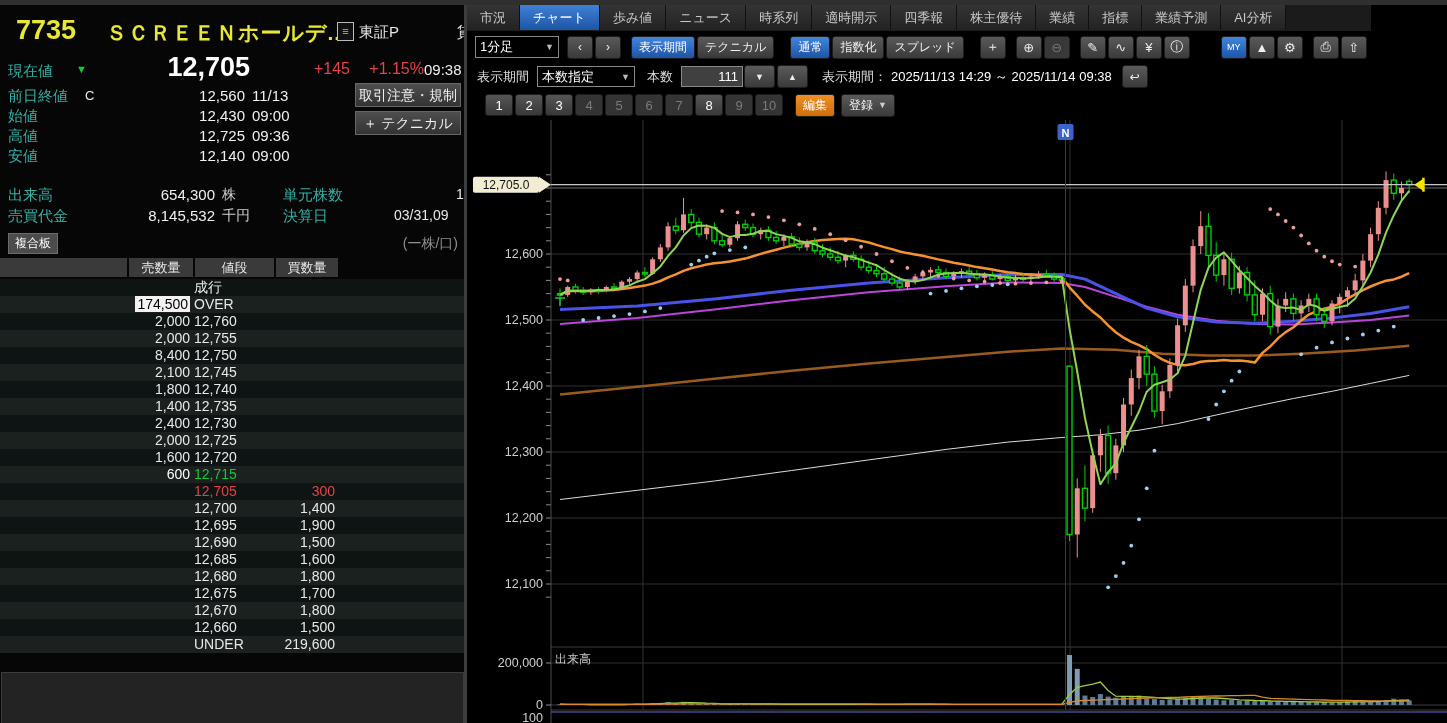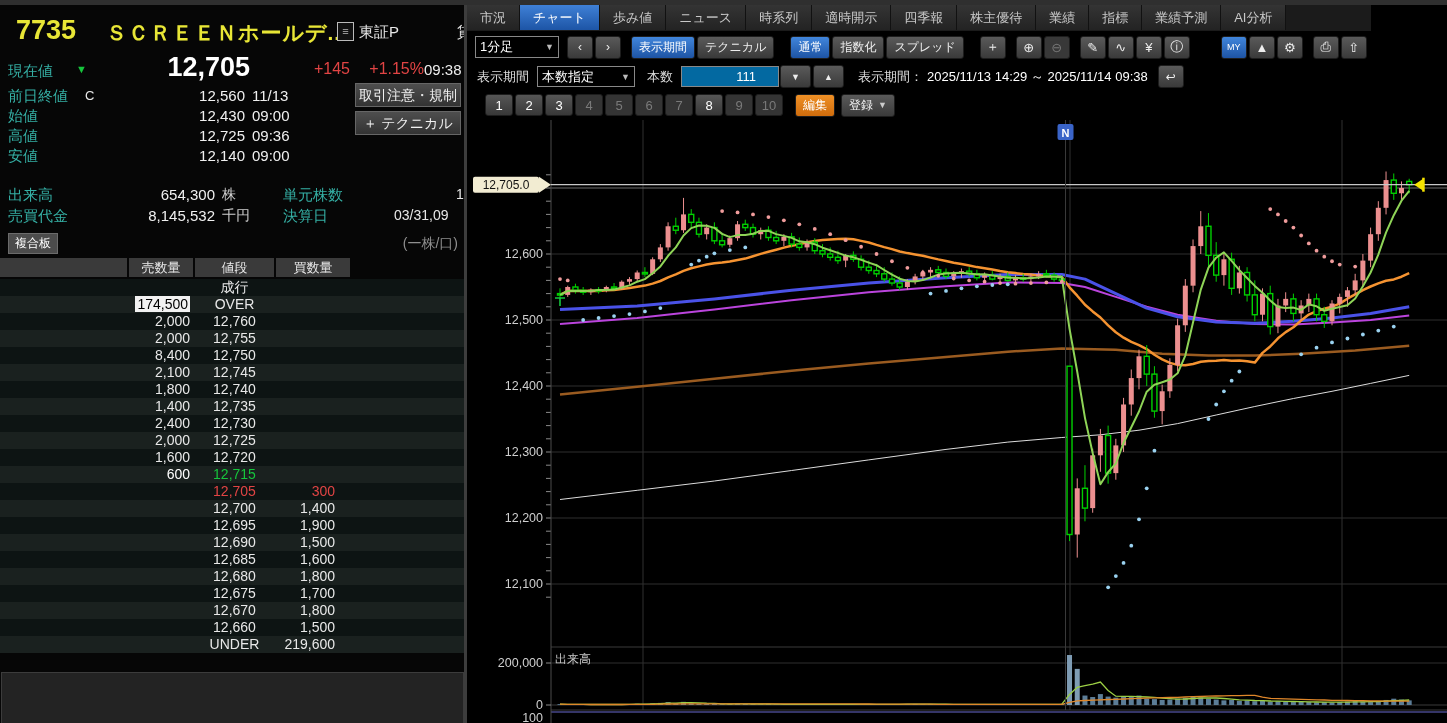--- a/index.html
+++ b/index.html
@@ -36,43 +36,43 @@
              font-size:14px;text-align:center;cursor:pointer;}
   
   #ob-header{left:0;top:253px;width:464px;height:19px;}
   .ob-hcell{position:absolute;top:0;height:19px;background:#3a3a3a;color:#e8e8e8;font-size:13px;
             text-align:center;line-height:19px;}
   #ob-rows{left:0;top:274px;width:464px;}
   .ob-row{position:relative;width:464px;height:17px;line-height:17px;font-size:14px;}
   .ob-row:nth-child(odd){background:#0d1413;}
   .ob-row:nth-child(even){background:#1a211f;}
   .ob-sell{position:absolute;left:118px;width:72px;text-align:right;}
-  .ob-price{position:absolute;left:194px;width:81px;text-align:center;}
+  .ob-price{position:absolute;left:194px;width:81px;}
   .ob-buy{position:absolute;left:271px;width:64px;text-align:right;}
   .hl-white{background:#f2f2f2;color:#000;padding:0 2px;}
   #ob-footer{left:1px;top:667px;width:461px;height:50px;background:#232323;border:1px solid #3c3c3c;}
   
   #right{left:467px;top:5px;width:980px;height:718px;background:#000;}
   #tabbar{left:0;top:0;width:904px;height:26px;background:#1b1b1b;white-space:nowrap;}
   .tab{display:inline-block;height:25px;line-height:25px;padding:0 13px;font-size:13px;color:#c8c8c8;
        background:linear-gradient(#343434,#232323);border-right:1px solid #111;cursor:pointer;}
   .tab.active{background:linear-gradient(#3f80d6,#1d55a6);color:#fff;}
   #toolbar{left:0;top:28px;width:980px;height:28px;display:flex;align-items:center;}
   #interval-select{margin-left:8px;width:74px;height:20px;background:#000;border:1px solid #888;
        color:#fff;font-size:13px;display:inline-flex;align-items:center;justify-content:space-between;
        padding:0 4px;cursor:pointer;}
   .tbtn{background:linear-gradient(#5a5a5a,#3a3a3a);border:1px solid #1d1d1d;border-radius:3px;color:#eee;
         font-size:12px;height:21px;padding:0 7px;display:inline-flex;align-items:center;justify-content:center;
         margin-left:2px;cursor:pointer;white-space:nowrap;}
   .tbtn.active{background:linear-gradient(#4186dc,#1e54a4);color:#fff;}
   .tbtn.disabled{color:#777;background:#383838;}
   .ibtn{width:24px;padding:0;}
   #periodbar{left:0;top:57px;width:980px;height:29px;display:flex;align-items:center;font-size:13px;color:#ddd;}
-  #count-input{width:52px;height:19px;background:#0369a1;border:1px solid #888;color:#fff;font-size:13px;
-               text-align:right;padding:0 22px;line-height:19px;}
+  #count-input{width:52px;height:19px;background:#404040;border:1px solid #888;color:#fff;font-size:13px;
+               text-align:right;padding:0 4px;line-height:19px;}
   .spin{width:15px;height:21px;font-size:9px;}
   #presetbar{left:0;top:86px;width:980px;height:28px;display:flex;align-items:center;}
   .numbtn{width:26px;height:20px;margin-left:2px;background:linear-gradient(#565656,#383838);
           border:1px solid #1d1d1d;border-radius:3px;color:#fff;font-size:13px;
           display:inline-flex;align-items:center;justify-content:center;cursor:pointer;}
   .numbtn.off{color:#7a7a7a;background:#343434;}
   #editbtn{background:linear-gradient(#ef9026,#cf6c0c);color:#fff;margin-left:12px;}
   #regbtn{margin-left:6px;}
   #chart{left:0;top:115px;width:980px;height:603px;}
 </style>
@@ -131,21 +131,21 @@
     <div class="abs qrow-label teal" style="left:283px;top:202px">決算日</div>
     <div class="abs" style="left:394px;top:202px;font-size:14px">03/31,09</div>
 
     <div id="compbtn" class="abs">複合板</div>
     <div id="pershare" class="abs">(一株/口)</div>
 
     <div id="ob-header" class="abs">
       <div class="ob-hcell" style="left:0;width:127px"></div>
       <div class="ob-hcell" style="left:129px;width:64px">売数量</div>
       <div class="ob-hcell" style="left:195px;width:79px">値段</div>
-      <div class="ob-hcell" style="left:276px;width:74px">買数量</div>
+      <div class="ob-hcell" style="left:276px;width:62px">買数量</div>
     </div>
     <div id="ob-rows" class="abs">
         <div class="ob-row">
           <span class="ob-sell"></span>
           <span class="ob-price">成行</span>
           <span class="ob-buy"></span>
         </div>
         <div class="ob-row">
           <span class="ob-sell"><span class="hl-white">174,500</span></span>
           <span class="ob-price">OVER</span>

